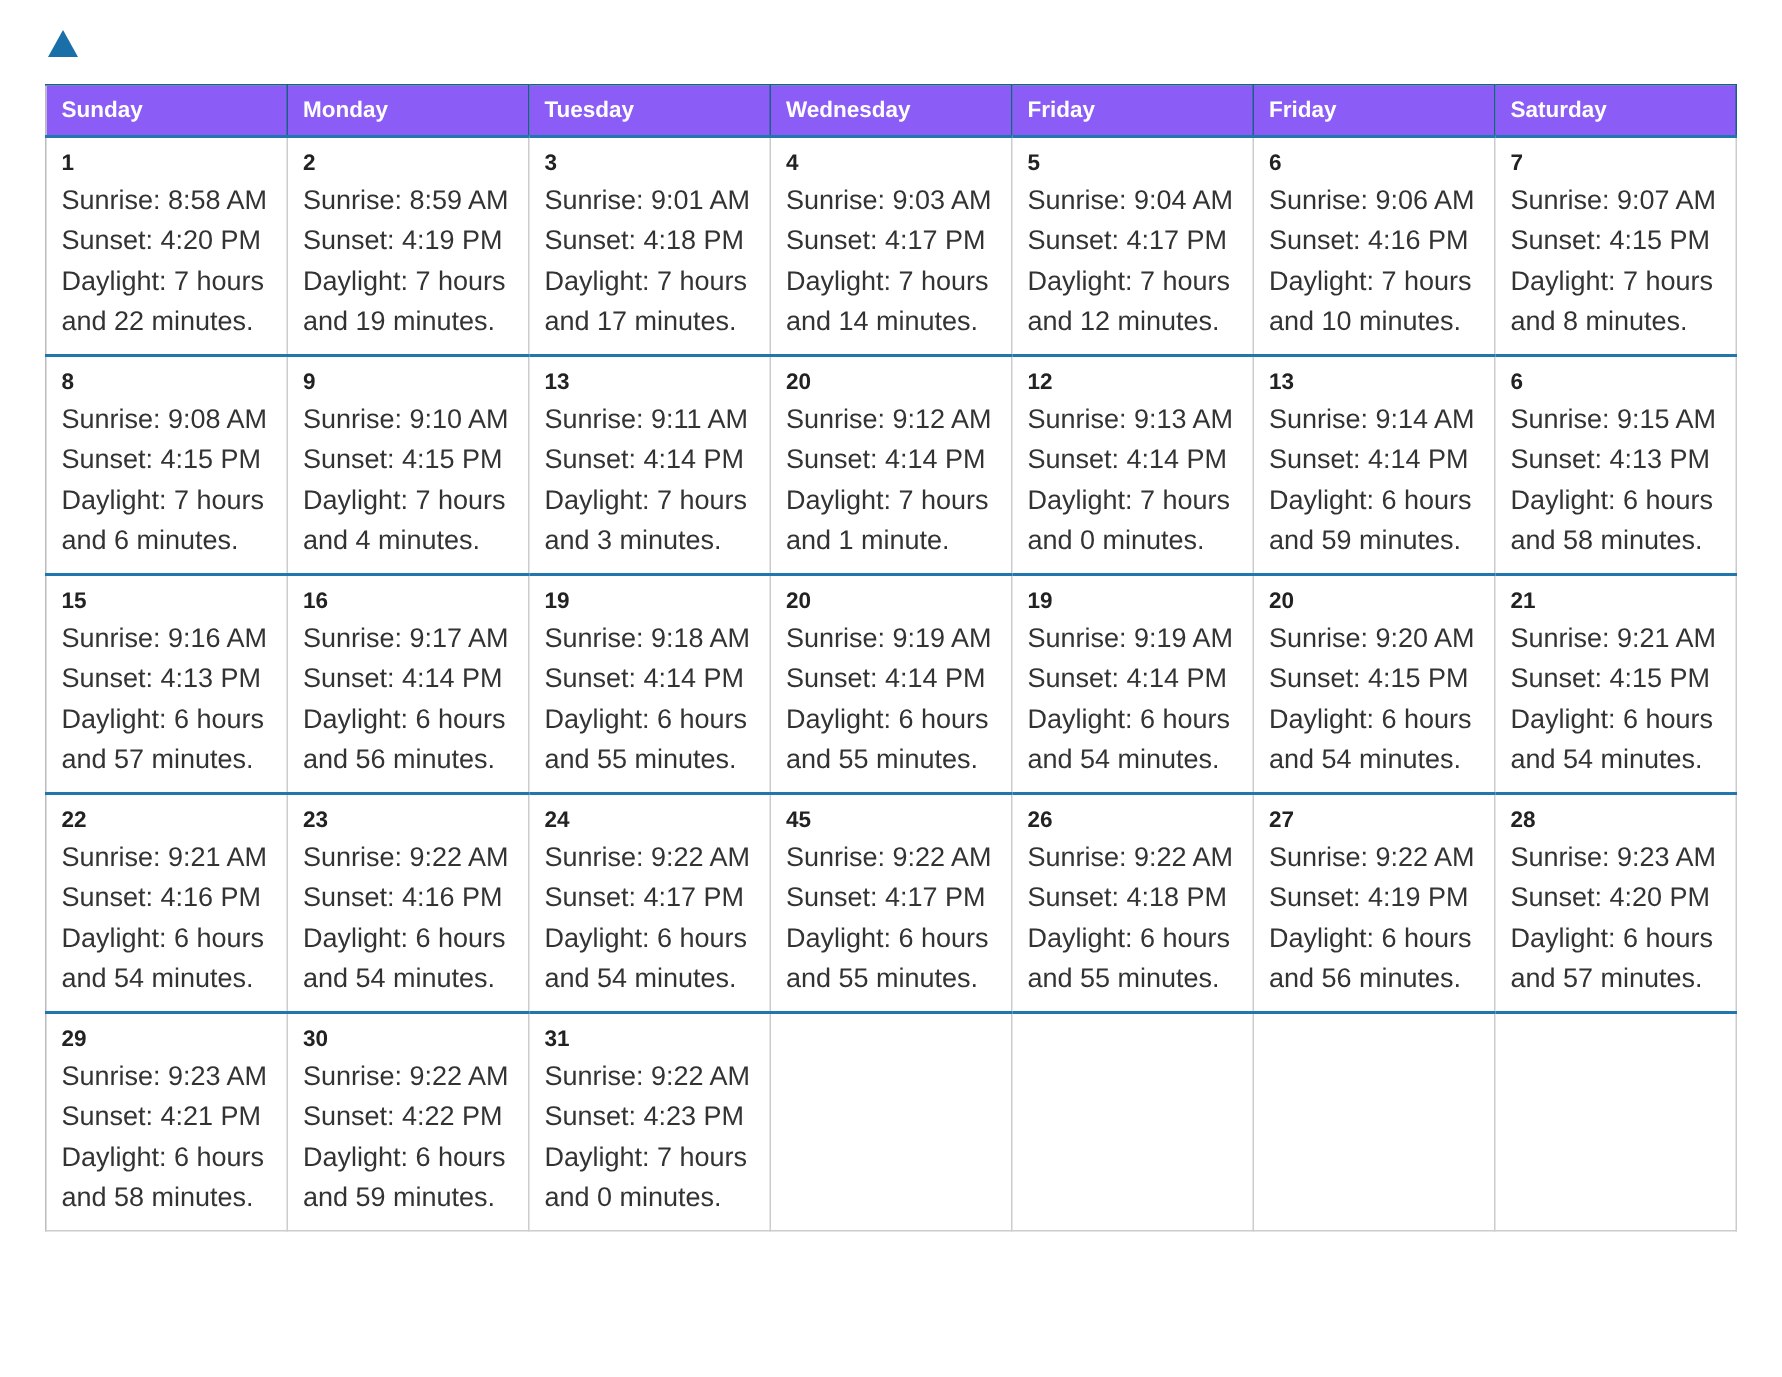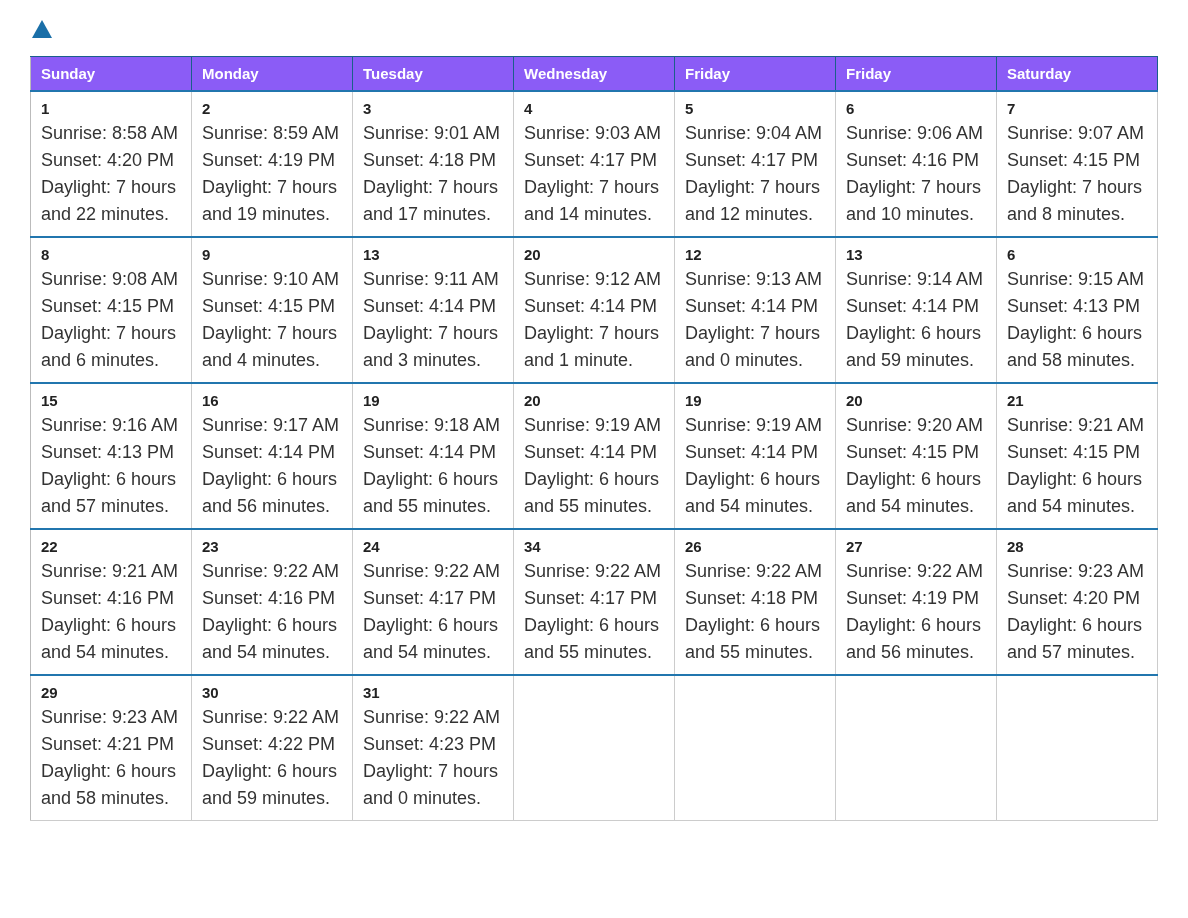--- a/index.html
+++ b/index.html
@@ -194,21 +194,21 @@
         <td><span class="day-number">21</span>
 <span class="day-info">Sunrise: 9:21 AM<br>Sunset: 4:15 PM<br>Daylight: 6 hours and 54 minutes.</span></td>
       </tr>
       <tr>
         <td><span class="day-number">22</span>
 <span class="day-info">Sunrise: 9:21 AM<br>Sunset: 4:16 PM<br>Daylight: 6 hours and 54 minutes.</span></td>
         <td><span class="day-number">23</span>
 <span class="day-info">Sunrise: 9:22 AM<br>Sunset: 4:16 PM<br>Daylight: 6 hours and 54 minutes.</span></td>
         <td><span class="day-number">24</span>
 <span class="day-info">Sunrise: 9:22 AM<br>Sunset: 4:17 PM<br>Daylight: 6 hours and 54 minutes.</span></td>
-        <td><span class="day-number">34</span>
+        <td><span class="day-number">45</span>
 <span class="day-info">Sunrise: 9:22 AM<br>Sunset: 4:17 PM<br>Daylight: 6 hours and 55 minutes.</span></td>
         <td><span class="day-number">26</span>
 <span class="day-info">Sunrise: 9:22 AM<br>Sunset: 4:18 PM<br>Daylight: 6 hours and 55 minutes.</span></td>
         <td><span class="day-number">27</span>
 <span class="day-info">Sunrise: 9:22 AM<br>Sunset: 4:19 PM<br>Daylight: 6 hours and 56 minutes.</span></td>
         <td><span class="day-number">28</span>
 <span class="day-info">Sunrise: 9:23 AM<br>Sunset: 4:20 PM<br>Daylight: 6 hours and 57 minutes.</span></td>
       </tr>
       <tr>
         <td><span class="day-number">29</span>

